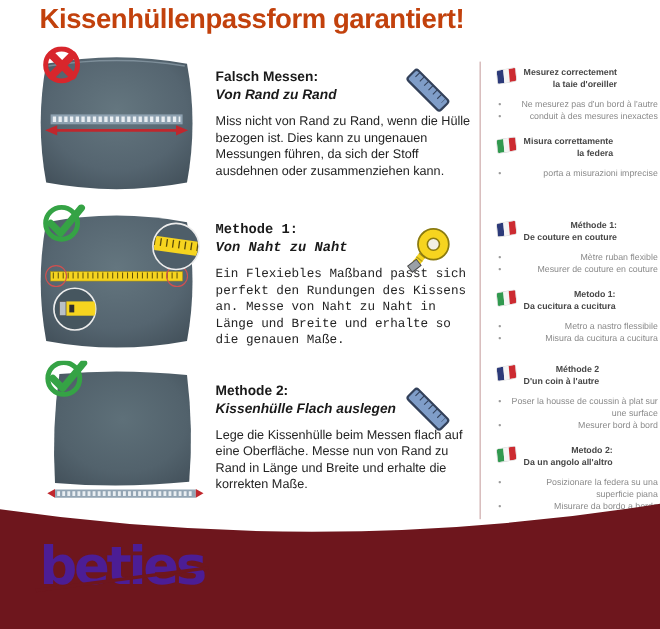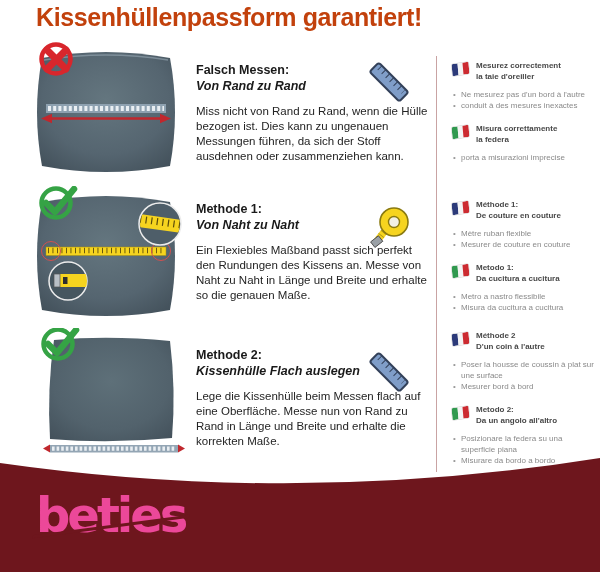--- a/index.html
+++ b/index.html
@@ -11,34 +11,34 @@
     position:absolute; left:36px; top:3px;
     font-size:25px; font-weight:bold; letter-spacing:-0.4px;
     color:#c2410c;
   }
 
   
   .section { position:absolute; left:0; width:450px; height:148px;padding-left:32px; }
   .s0 { top:42px; } .s1 { top:186px; } .s2 { top:328px; }
   .illus { position:absolute; left:20px; top:0; width:168px; height:140px; }
   .textcol { position:absolute; left:196px; width:238px; }
-  .s0 .textcol { top:21px; } .s1 .textcol { top:16px; } .s2 .textcol { top:20px; }
+  .s0 .textcol { top:21px; } .s1 .textcol { top:16px;font-family:Liberation Mono, monospace; } .s2 .textcol { top:20px; }
   .h-line1 { font-size:12.5px; font-weight:bold; color:#1a1a1a; line-height:1.25; }
   .h-line2 { font-size:12.5px; font-weight:bold; font-style:italic; color:#1a1a1a; line-height:1.25; }
   .sec-body { margin-top:10px; font-size:11.5px; line-height:1.3; color:#242424; width:234px; }
   .tool-icon { position:absolute; width:46px; height:46px; }
   .s0 .tool-icon { left:366px; top:17px; }
   .s1 .tool-icon { left:370px; top:19px; }
   .s2 .tool-icon { left:366px; top:21px; }
 
   
   .divider { position:absolute; left:436px; top:56px; width:1px; height:416px; background:#c9a3a3; }
 
   
-  .side-sec { position:absolute; left:452px; width:146px; }
+  .side-sec { position:absolute; left:452px; width:146px;text-align:right; }
   .ss0 { top:61px; } .ss1 { top:200px; } .ss2 { top:331px; }
   .lang-block { margin-bottom:13px; }
   .lang-head { display:flex; gap:7px; }
   .flag { width:17px; height:12px; min-width:17px; display:flex; margin-top:2px;
           transform:rotate(-5deg) skewY(-4deg); border-radius:1.5px; overflow:hidden;
           box-shadow:0 0 0 0.5px rgba(0,0,0,.18); }
   .flag span { flex:1; }
   .flag.fr span:nth-child(1){ background:#2c3a79; }
   .flag.fr span:nth-child(2){ background:#f4f4f4; }
   .flag.fr span:nth-child(3){ background:#cc2b31; }
@@ -47,21 +47,21 @@
   .flag.it span:nth-child(3){ background:#cc2b31; }
   .lang-title { font-size:8px; font-weight:bold; color:#484848; line-height:1.35; }
   .lang-bullets { list-style:none; margin-top:6px; }
   .lang-bullets li { position:relative; padding-left:9px; font-size:8px; color:#8a8a8a; line-height:1.4; }
   .lang-bullets li::before { content:"•"; position:absolute; left:1px; top:0; color:#9a9a9a; }
 
   
   .footer-curve { position:absolute; left:0; top:450px; width:600px; height:122px; }
   .brand-logo {
     position:absolute; left:36px; top:487px; z-index:3;
-    font-size:48px; font-weight:bold; letter-spacing:-3px; color:#ec4899;
+    font-size:48px; font-weight:bold; letter-spacing:-3px; color:#4c1d95;
     font-family:"DejaVu Sans", "Liberation Sans", sans-serif;
   }
   .brand-slash { position:absolute; left:32px; top:525px; width:158px; height:3px;
     background:#6e161d; transform:rotate(-7.5deg); z-index:4; }
 </style>
 </head>
 <body>
 
 <div class="canvas">
 

